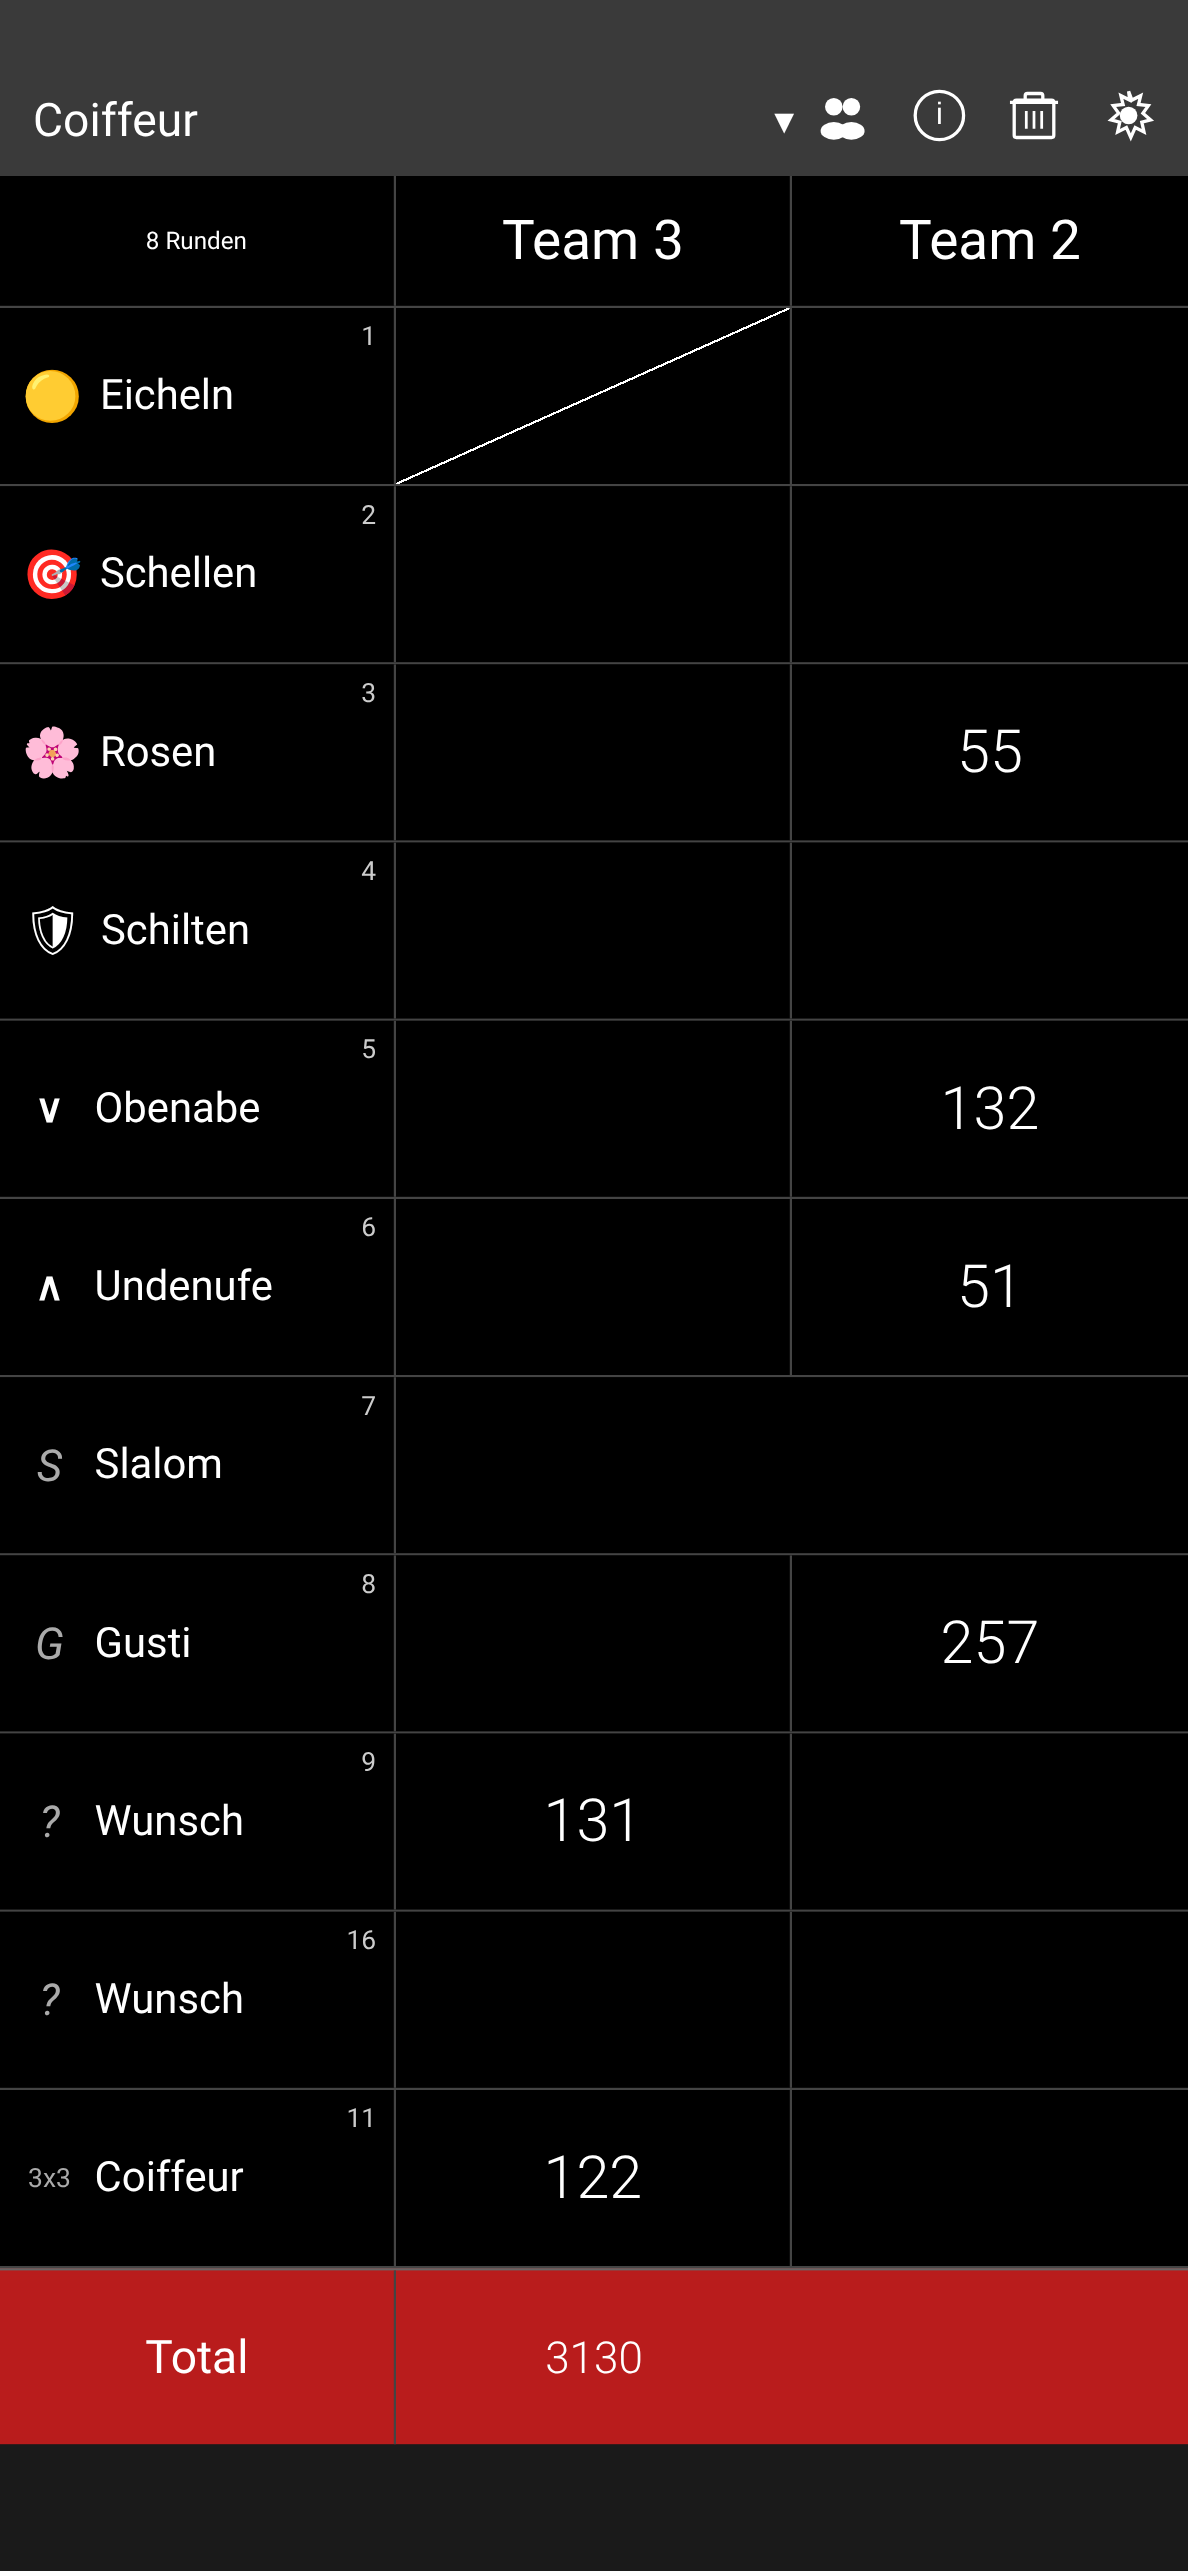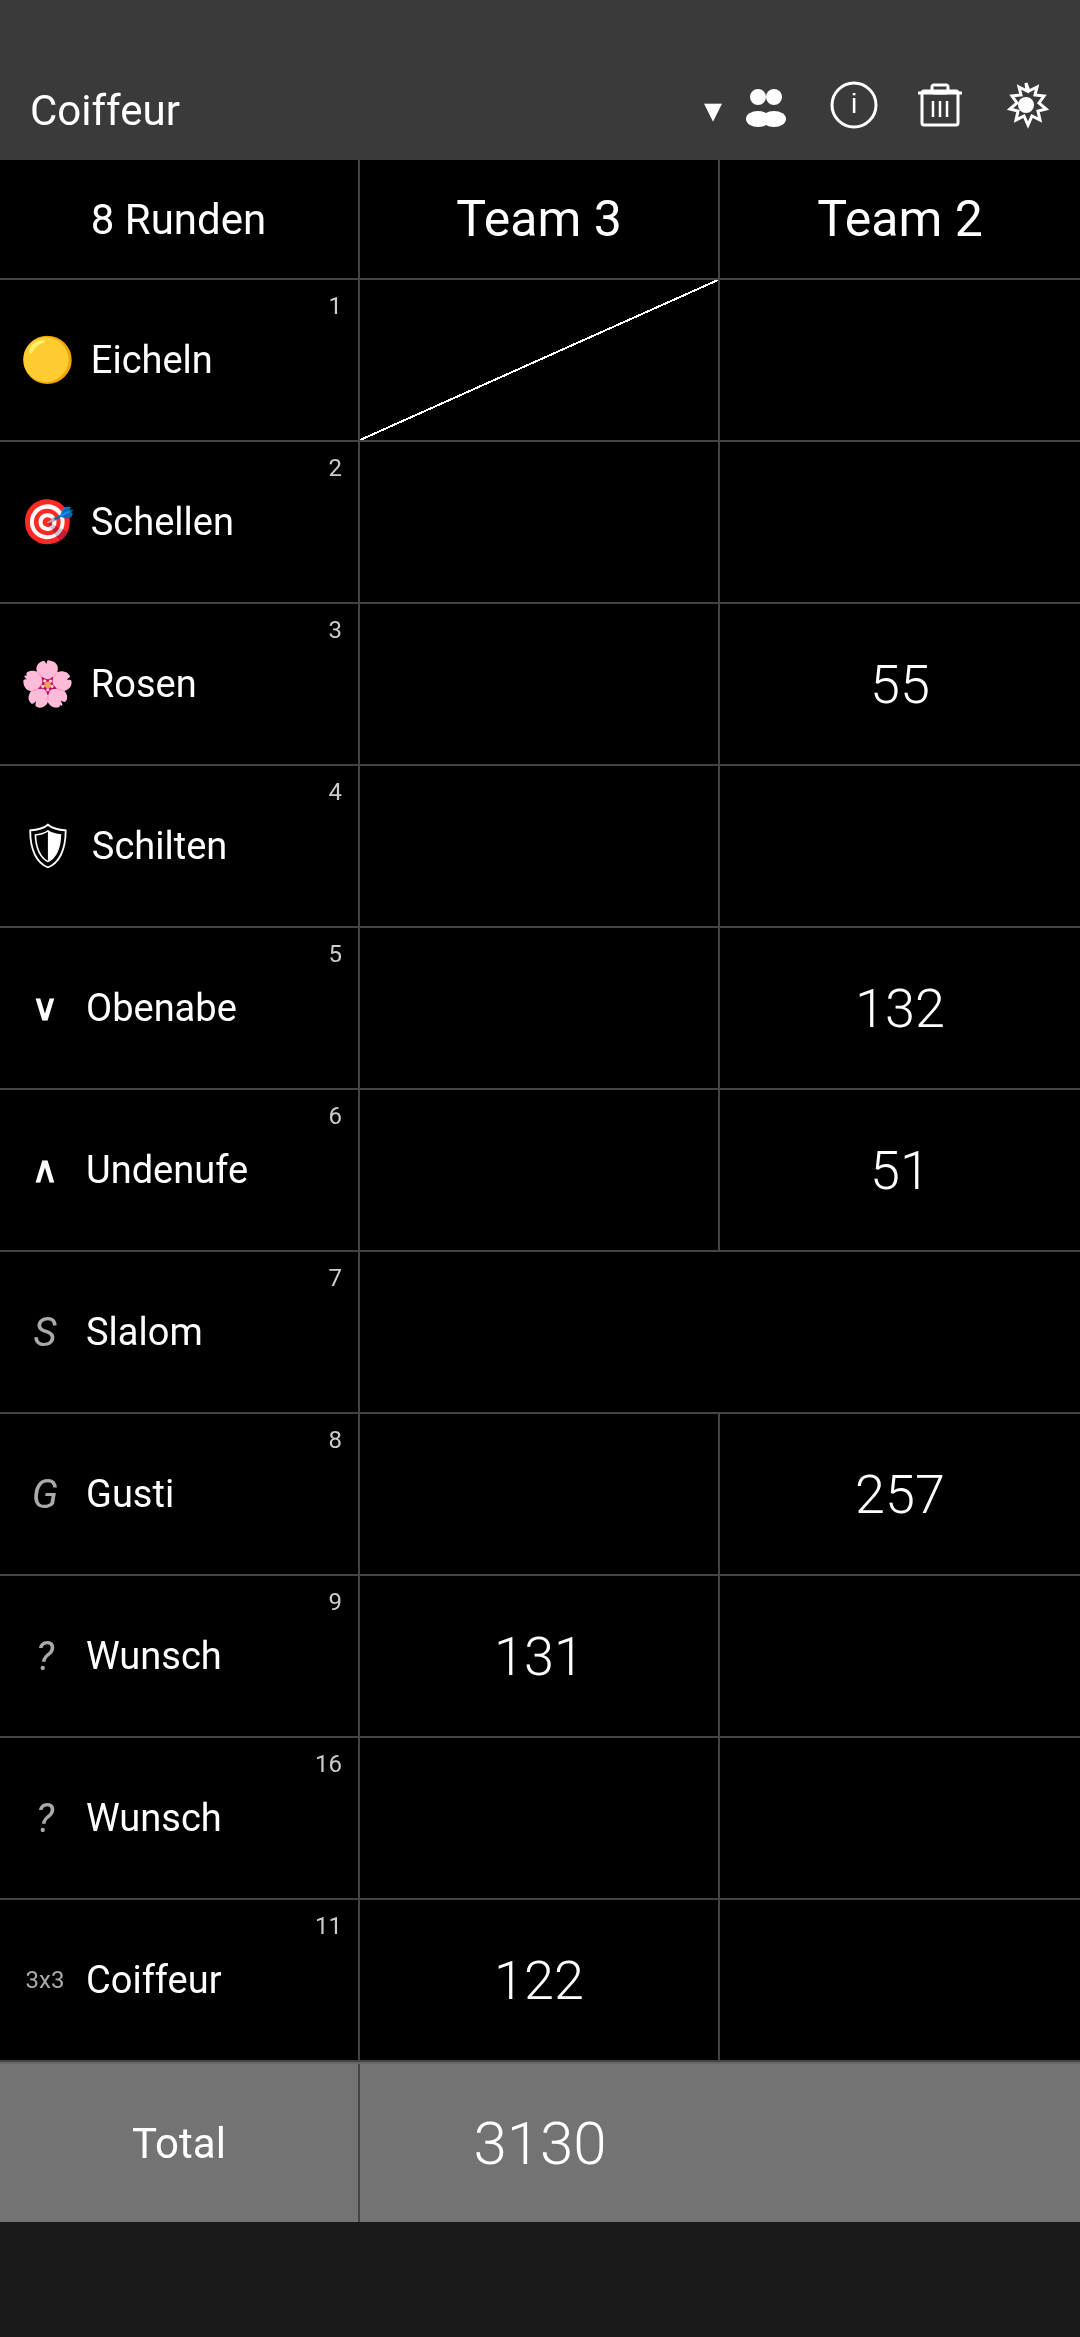--- a/index.html
+++ b/index.html
@@ -74,21 +74,21 @@
       font-size: 50px;
       font-weight: 400;
       border-right: 2px solid #444;
     }
 
     .header-cell:last-child {
       border-right: none;
     }
 
     .header-rounds {
-      font-size: 42px;
+      font-size: 22px;
       text-align: center;
       display: flex;
       align-items: center;
       justify-content: center;
       padding-left: 19px;
     }
 
     .table-row {
       display: grid;
       grid-template-columns: 360px 1fr 1fr;
@@ -163,40 +163,40 @@
         transparent calc(50% - 1px),
         white calc(50% - 1px),
         white calc(50% + 1px),
         transparent calc(50% + 1px)
       );
     }
 
     .total-row {
       display: grid;
       grid-template-columns: 360px 1fr 1fr;
-      background: #737373;
+      background: #b91c1c;
       border-top: 2px solid #666;
       min-height: 160px;
     }
 
     .total-label {
       display: flex;
       align-items: center;
       justify-content: center;
       color: white;
       font-size: 42px;
       border-right: 2px solid #444;
     }
 
     .total-value {
       display: flex;
       align-items: center;
       justify-content: center;
       color: white;
-      font-size: 60px;
+      font-size: 40px;
       font-weight: 300;
       border-right: 2px solid #444;
     }
 
     .total-value:last-child {
       border-right: none;
     }
 
     .icon-text {
       font-size: 40px;

